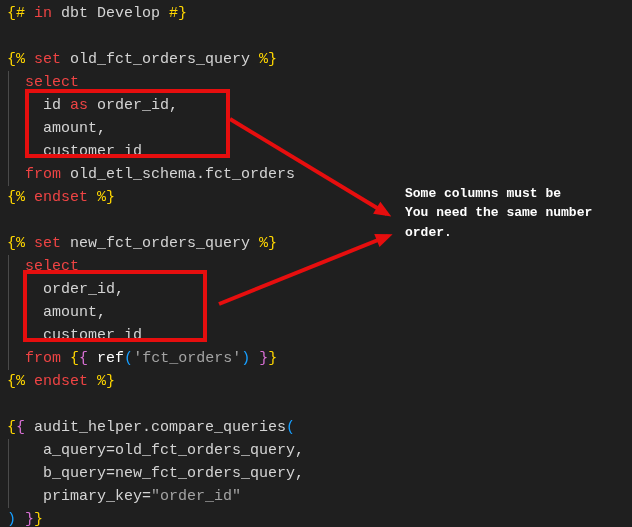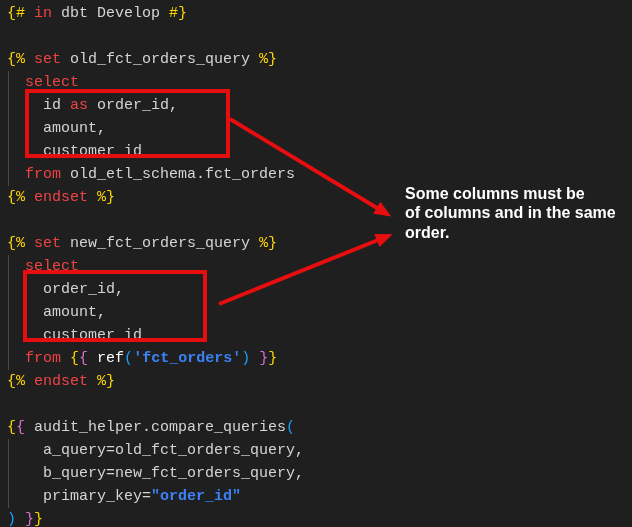--- a/index.html
+++ b/index.html
@@ -19,21 +19,21 @@
     white-space: pre;
     color: #d4d4d4;
   }
   .cl { height: 23px; }
   .tk-fg   { color: #d4d4d4; text-align: right; }
   .tk-kw   { color: #ef4444; }
   .tk-gold { color: #ffd700; }
   .tk-pink { color: #da70d6; }
   .tk-blue3{ color: #179fff; }
   .tk-fn   { color: #ffffff; }
-  .tk-str  { color: #3b82f6; font-weight: bold; }
+  .tk-str  { color: #a3a3a3; }
   .indent-guide {
     position: absolute;
     left: 8px;
     width: 1px;
     background: #4a4a4a;
   }
   .anno-box {
     position: absolute;
     border: 4px solid #e60e0e;
   }
@@ -43,23 +43,23 @@
     position: absolute;
     left: 0; top: 0;
     width: 632px; height: 527px;
     pointer-events: none;
   }
   .annotation {
     position: absolute;
     left: 405px;
     top: 184px;
     width: 226px;
-    font-family: Liberation Sans, sans-serif;
+    font-family: Liberation Mono, monospace;
     font-weight: bold;
-    font-size: 16px;
+    font-size: 13px;
     line-height: 19.3px;
     color: #ffffff;
   }
 </style>
 </head>
 <body>
 
 <div class="code"><div class="cl"><span class="tk-gold">{#</span><span class="tk-fg"> </span><span class="tk-kw">in</span><span class="tk-fg"> dbt Develop </span><span class="tk-gold">#}</span></div><div class="cl">&nbsp;</div><div class="cl"><span class="tk-gold">{%</span><span class="tk-fg"> </span><span class="tk-kw">set</span><span class="tk-fg"> old_fct_orders_query </span><span class="tk-gold">%}</span></div><div class="cl"><span class="tk-fg">  </span><span class="tk-kw">select</span></div><div class="cl"><span class="tk-fg">    id </span><span class="tk-kw">as</span><span class="tk-fg"> order_id,</span></div><div class="cl"><span class="tk-fg">    amount,</span></div><div class="cl"><span class="tk-fg">    customer_id</span></div><div class="cl"><span class="tk-fg">  </span><span class="tk-kw">from</span><span class="tk-fg"> old_etl_schema.fct_orders</span></div><div class="cl"><span class="tk-gold">{%</span><span class="tk-fg"> </span><span class="tk-kw">endset</span><span class="tk-fg"> </span><span class="tk-gold">%}</span></div><div class="cl">&nbsp;</div><div class="cl"><span class="tk-gold">{%</span><span class="tk-fg"> </span><span class="tk-kw">set</span><span class="tk-fg"> new_fct_orders_query </span><span class="tk-gold">%}</span></div><div class="cl"><span class="tk-fg">  </span><span class="tk-kw">select</span></div><div class="cl"><span class="tk-fg">    order_id,</span></div><div class="cl"><span class="tk-fg">    amount,</span></div><div class="cl"><span class="tk-fg">    customer_id</span></div><div class="cl"><span class="tk-fg">  </span><span class="tk-kw">from</span><span class="tk-fg"> </span><span class="tk-gold">{</span><span class="tk-pink">{</span><span class="tk-fg"> </span><span class="tk-fn">ref</span><span class="tk-blue3">(</span><span class="tk-str">'fct_orders'</span><span class="tk-blue3">)</span><span class="tk-fg"> </span><span class="tk-pink">}</span><span class="tk-gold">}</span></div><div class="cl"><span class="tk-gold">{%</span><span class="tk-fg"> </span><span class="tk-kw">endset</span><span class="tk-fg"> </span><span class="tk-gold">%}</span></div><div class="cl">&nbsp;</div><div class="cl"><span class="tk-gold">{</span><span class="tk-pink">{</span><span class="tk-fg"> audit_helper.compare_queries</span><span class="tk-blue3">(</span></div><div class="cl"><span class="tk-fg">    a_query=old_fct_orders_query,</span></div><div class="cl"><span class="tk-fg">    b_query=new_fct_orders_query,</span></div><div class="cl"><span class="tk-fg">    primary_key=</span><span class="tk-str">"order_id"</span></div><div class="cl"><span class="tk-blue3">)</span><span class="tk-fg"> </span><span class="tk-pink">}</span><span class="tk-gold">}</span></div></div>
 
 <div class="indent-guide" style="top:71px;  height:115px;"></div>
@@ -74,15 +74,15 @@
     <marker id="ah" markerUnits="userSpaceOnUse" markerWidth="20" markerHeight="18" refX="13" refY="8" orient="auto">
       <path d="M1,1 L18,8 L1,15 Z" fill="#e60e0e"></path>
     </marker>
   </defs>
   <line class="arrow-line" stroke-width="4" marker-end="url(#ah)" x1="230" y1="119" x2="387" y2="214" stroke="#e60e0e"></line>
   <line class="arrow-line" stroke-width="4" marker-end="url(#ah)" x1="219" y1="304" x2="388" y2="236" stroke="#e60e0e"></line>
 </svg>
 
 <div class="annotation" style="color: rgb(255, 255, 255);">
   <div>Some columns must be</div>
-  <div>of columns and in the same</div>
+  <div>You need the same number</div>
   <div>order.</div>
 </div>
 
 </body></html>

